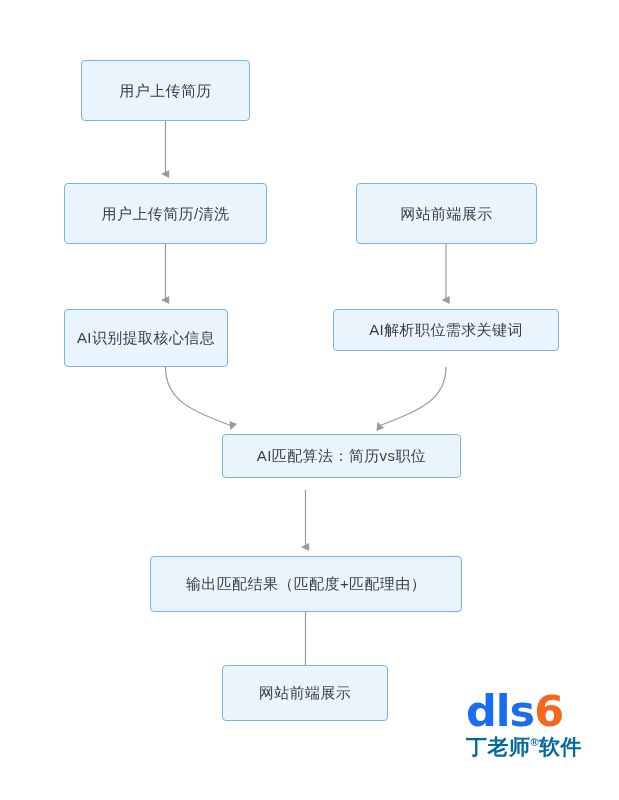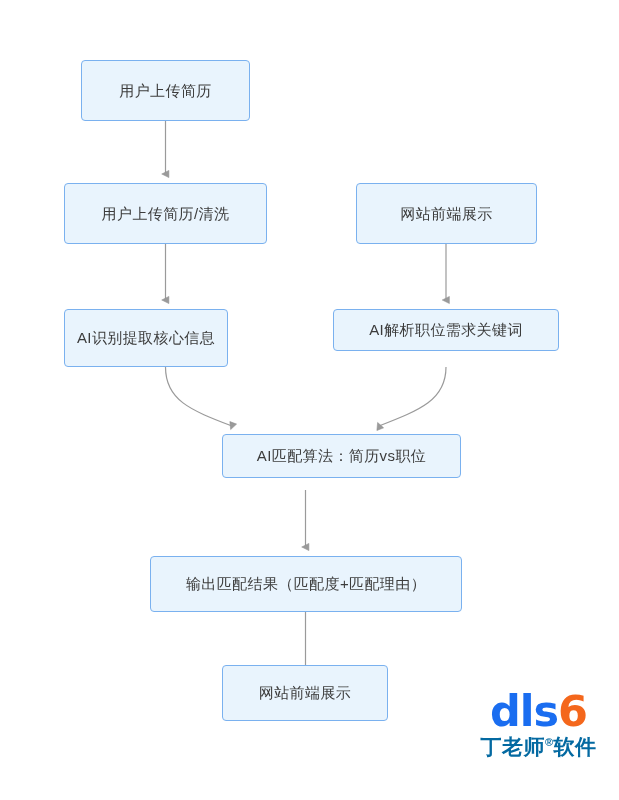--- a/index.html
+++ b/index.html
@@ -66,21 +66,20 @@
   #node-output        { left: 150px; top: 556px; width: 312px; height: 56px; }
   #node-frontend      { left: 222px; top: 665px; width: 166px; height: 56px; }
 
   
   #brand-logo {
     position: absolute;
     left: 466px;
     top: 690px;
     width: 145px;
     z-index: 3;
-    text-align: center;
     user-select: none;
   }
   .logo-wordmark {
     font-size: 43px;
     font-weight: bold;
     line-height: 1.02;
     letter-spacing: -1px;
     font-family: "DejaVu Sans", sans-serif;
   }
   .logo-dls  { color: #1a6df0; }

